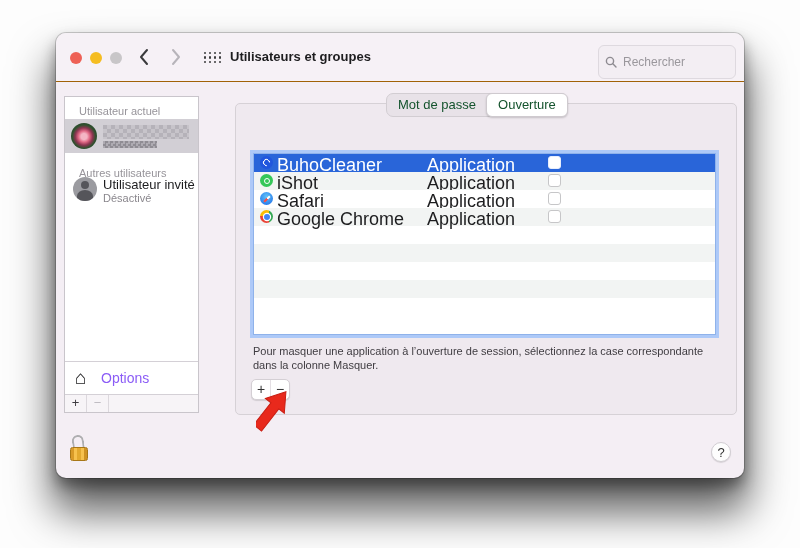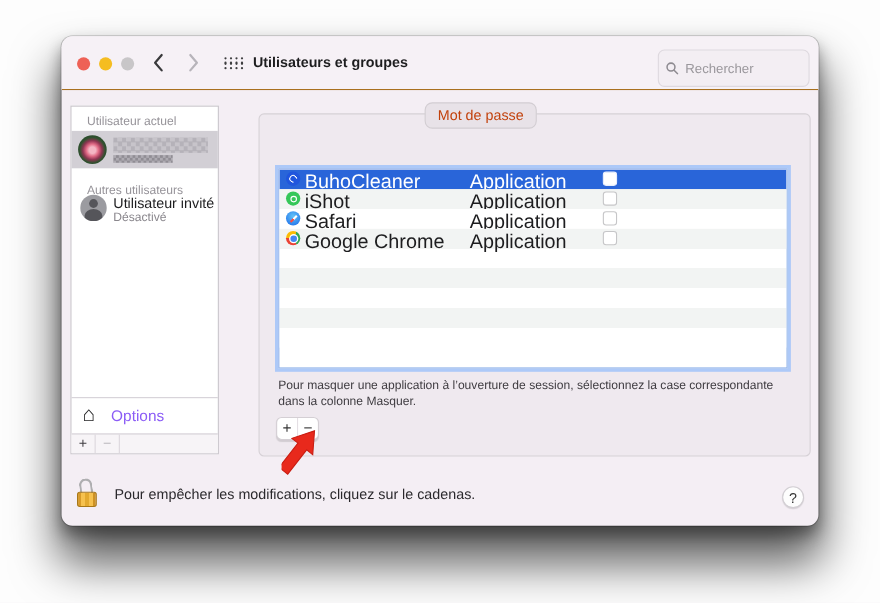--- a/index.html
+++ b/index.html
@@ -51,21 +51,21 @@
   .options-label{position:absolute;left:36px;top:8px;font-size:14px;color:#8b5cf6;}
   .side-pm{position:absolute;left:0;right:0;bottom:0;height:17px;border-top:1px solid #d4d0d6;
            background:#f7f4f7;display:flex;}
   .side-pm .pm-cell{width:21px;border-right:1px solid #dcd8dd;text-align:center;font-size:13px;line-height:16px;color:#3e3b40;}
   .side-pm .pm-cell.dis{color:#bcb9bf;}
   
   .panel{position:absolute;left:179px;top:70px;width:502px;height:312px;background:#efe9ef;
          border:1px solid #d6d1d6;border-radius:5px;box-sizing:border-box;}
   .tabbar{position:absolute;left:330px;top:60px;height:22px;display:flex;background:#e8e2e8;
           border:1px solid #d2cdd2;border-radius:7px;z-index:5;}
-  .tab{font-size:13px;color:#c2410c;padding:2px 11px;line-height:17px;}
+  .tab{font-size:13px;color:#14532d;padding:2px 11px;line-height:17px;}
   .tab.selected{background:#ffffff;border-radius:6px;margin:-1px;border:1px solid #cfcacf;
                 box-shadow:0 1px 2px rgba(0,0,0,.18);}
   .panel-heading{position:absolute;left:17px;top:27px;font-size:13px;color:#1d1d1f;}
   
   .tablewrap{position:absolute;left:17px;top:49px;width:463px;height:182px;background:#fff;
              border:1px solid #8fb2ea;box-shadow:0 0 0 3px #adc9f8;box-sizing:border-box;overflow:hidden;}
   .thead{position:relative;height:18px;border-bottom:1px solid #e2e2e2;font-size:11px;color:#262628;}
   .thead .h{position:absolute;top:2px;}
   .h-elem{left:7px;}.h-type{left:173px;}.h-mask{left:279px;}
   .thead .vline{position:absolute;top:2px;bottom:2px;width:1px;background:#dcdcdc;}
@@ -176,20 +176,21 @@
     </div>
     <div class="side-pm">
       <span class="pm-cell">+</span>
       <span class="pm-cell dis">−</span>
       <span class="pm-cell" style="flex:1;border-right:none;"></span>
     </div>
   </div>
 
   <div class="tabbar">
     <span class="tab">Mot de passe</span>
+    <span class="tab selected">Ouverture</span>
   </div>
 
   <div class="panel">
 
     <div class="tablewrap">
       <div class="rows">
         <div class="trow selected">
           <span class="appicon ic-buho"></span>
           <span class="nm">BuhoCleaner</span>
           <span class="tp">Application</span>
@@ -227,16 +228,15 @@
       <g transform="rotate(38 25 10)">
         <polygon points="25,2 13,20 20,20 20,48 30,48 30,20 37,20" fill="#e8291c" stroke="#c91d12" stroke-width="1"></polygon>
       </g>
     </svg>
   </div>
 
   <div class="lock">
     <span class="shackle"></span>
     <span class="bodyp"></span>
   </div>
-  <span class="lock-text">Pour empêcher les modifications, cliquez sur le cadenas.</span>
   <div class="help-btn">?</div>
 
 </div>
 
 </body></html>

